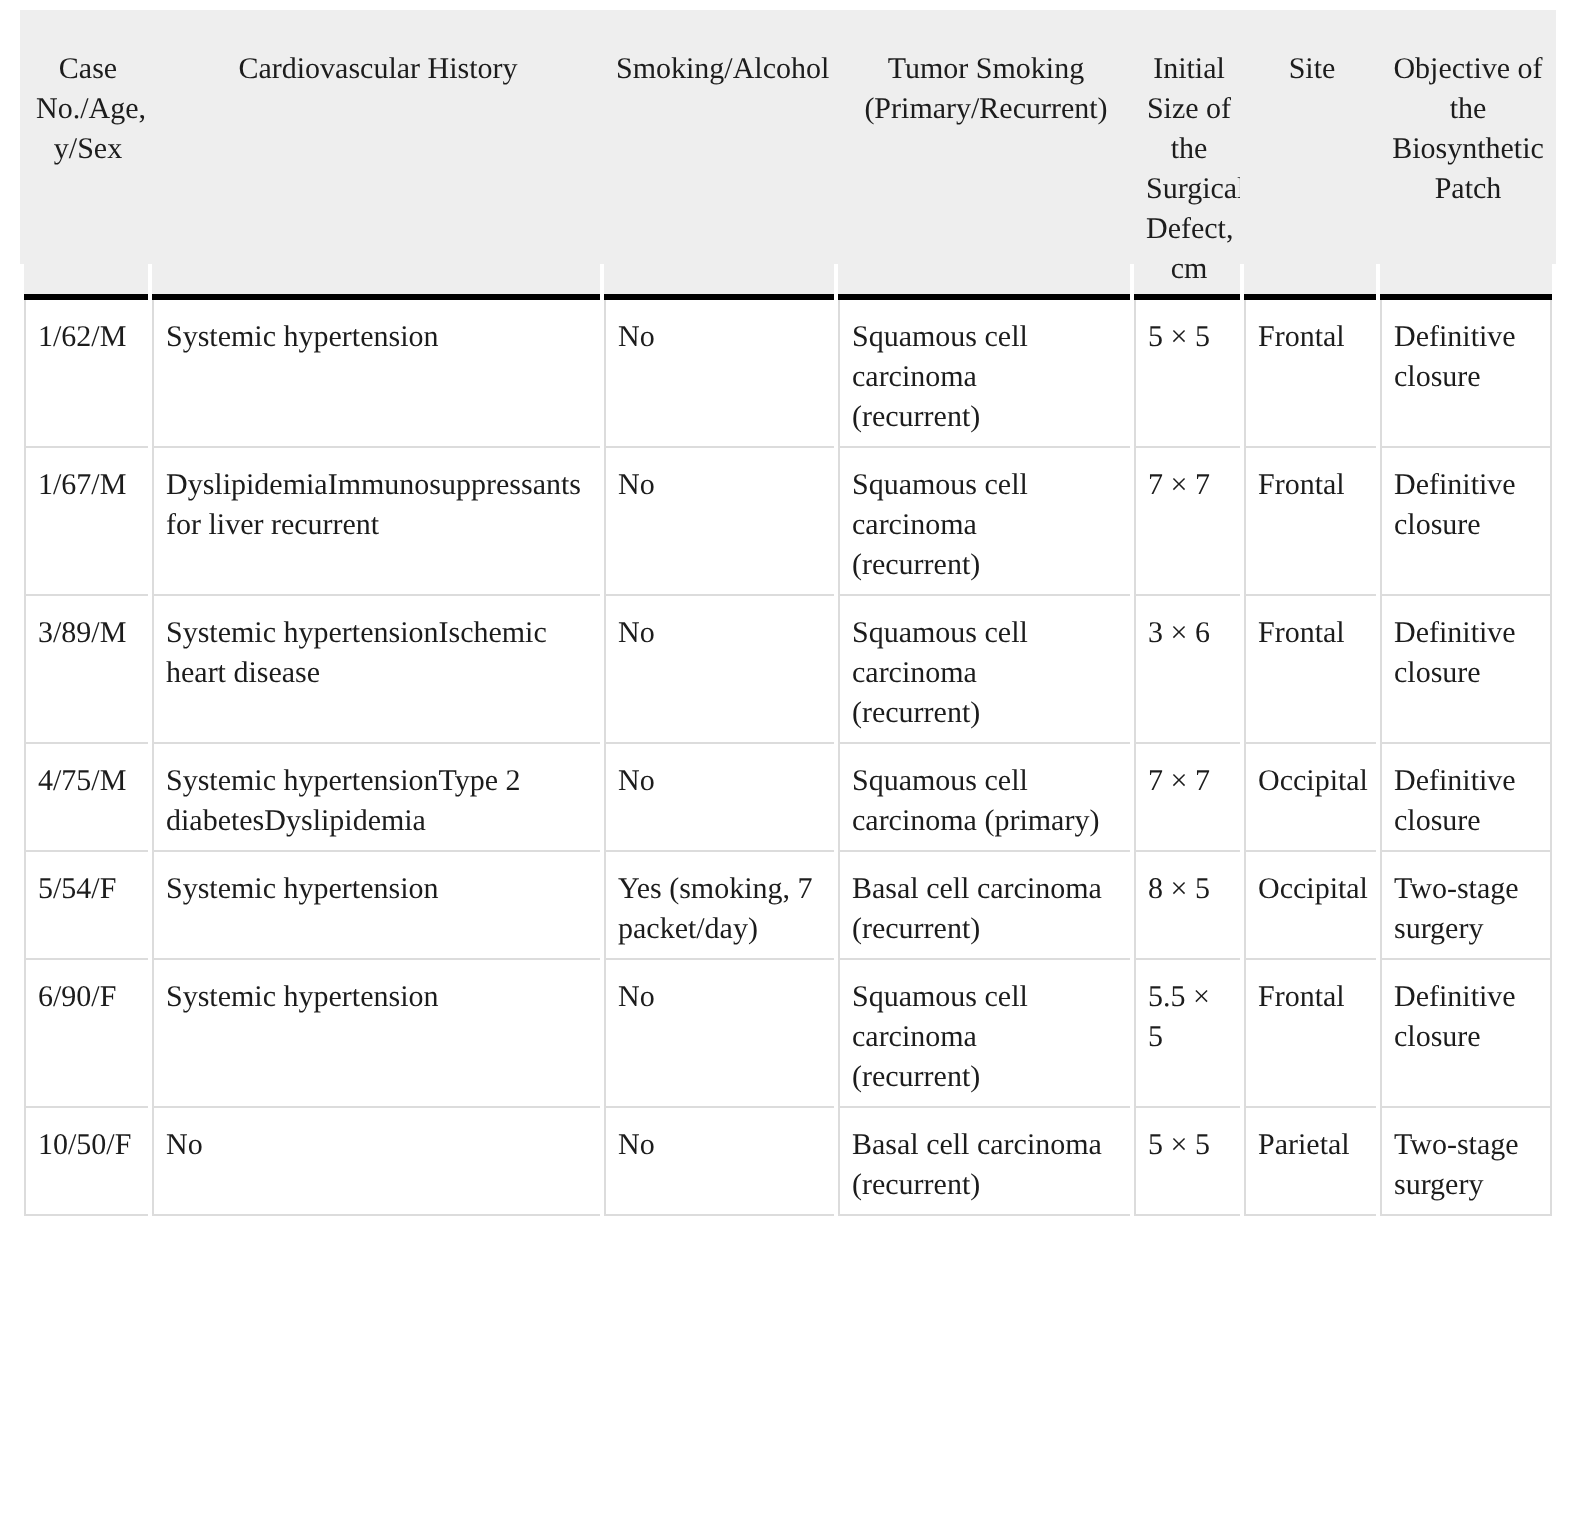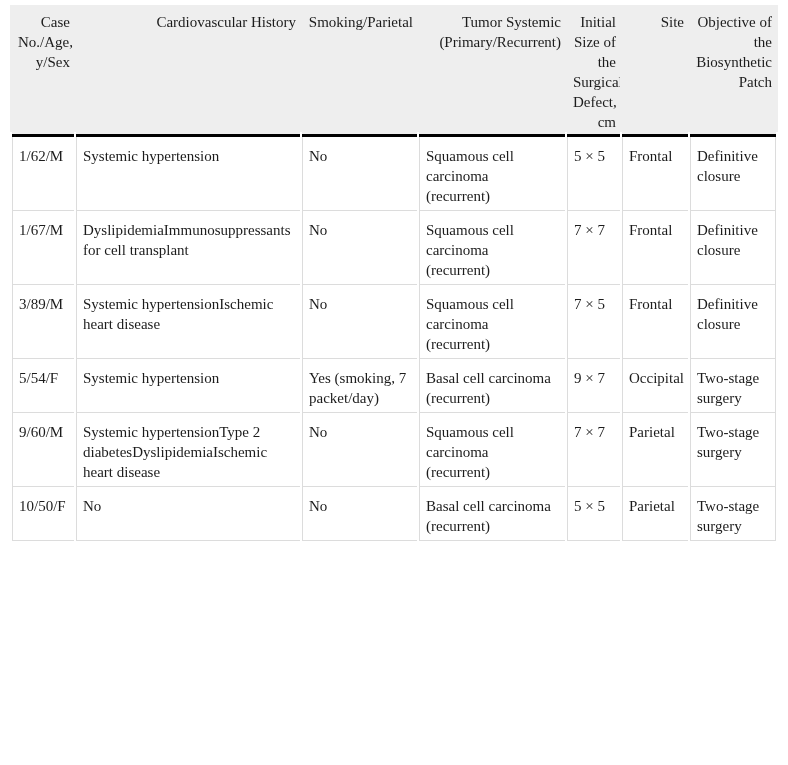--- a/index.html
+++ b/index.html
@@ -29,23 +29,23 @@
   col.c2{width:224px;}
   col.c3{width:115px;}
   col.c4{width:146px;}
   col.c5{width:53px;}
   col.c6{width:66px;}
   col.c7{width:86px;}
   th{
     background:var(--header-bg);
     border-bottom:3px solid var(--rule);
     font-weight:normal;
-    text-align:right;
+    text-align:center;
     vertical-align:top;
-    padding:7px 4px 2px 6px;
+    padding:20px 4px 2px 6px;
     white-space:pre-line;
     overflow:hidden;
     margin-left:11px;
   }
   td{
     vertical-align:top;
     text-align:left;
     padding:9px 4px 4px 6px;
     border-bottom:1px solid var(--grid);
     border-left:1px solid var(--grid);
@@ -69,22 +69,22 @@
       <col class="c5">
         <col class="c6">
         <col class="c7">
     </colgroup>
     <thead>
       <tr>
           <th>Case
 No./Age,
 y/Sex</th>
           <th>Cardiovascular History</th>
-          <th>Smoking/Parietal</th>
-          <th>Tumor Systemic
+          <th>Smoking/Alcohol</th>
+          <th>Tumor Smoking
 (Primary/Recurrent)</th>
           <th>Initial
 Size of
 the
 Surgical
 Defect,
 cm</th>
           <th>Site</th>
           <th>Objective of
 the
@@ -101,68 +101,79 @@
 carcinoma
 (recurrent)</td>
           <td>5 × 5</td>
           <td>Frontal</td>
           <td>Definitive
 closure</td>
         </tr>
         <tr>
           <td>1/67/M</td>
           <td>DyslipidemiaImmunosuppressants
-for cell transplant</td>
+for liver recurrent</td>
           <td>No</td>
           <td>Squamous cell
 carcinoma
 (recurrent)</td>
           <td>7 × 7</td>
           <td>Frontal</td>
           <td>Definitive
 closure</td>
         </tr>
         <tr>
           <td>3/89/M</td>
           <td>Systemic hypertensionIschemic
 heart disease</td>
           <td>No</td>
           <td>Squamous cell
 carcinoma
 (recurrent)</td>
-          <td>7 × 5</td>
+          <td>3 × 6</td>
           <td>Frontal</td>
+          <td>Definitive
+closure</td>
+        </tr>
+        <tr>
+          <td>4/75/M</td>
+          <td>Systemic hypertensionType 2
+diabetesDyslipidemia</td>
+          <td>No</td>
+          <td>Squamous cell
+carcinoma (primary)</td>
+          <td>7 × 7</td>
+          <td>Occipital</td>
           <td>Definitive
 closure</td>
         </tr>
         <tr>
           <td>5/54/F</td>
           <td>Systemic hypertension</td>
           <td>Yes (smoking, 7
 packet/day)</td>
           <td>Basal cell carcinoma
 (recurrent)</td>
-          <td>9 × 7</td>
+          <td>8 × 5</td>
           <td>Occipital</td>
           <td>Two-stage
 surgery</td>
         </tr>
         <tr>
-          <td>9/60/M</td>
-          <td>Systemic hypertensionType 2
-diabetesDyslipidemiaIschemic
-heart disease</td>
+          <td>6/90/F</td>
+          <td>Systemic hypertension</td>
           <td>No</td>
           <td>Squamous cell
 carcinoma
 (recurrent)</td>
-          <td>7 × 7</td>
-          <td>Parietal</td>
-          <td>Two-stage
-surgery</td>
+          <td>5.5 ×
+5</td>
+          <td>Frontal</td>
+          <td>Definitive
+closure</td>
         </tr>
         <tr>
           <td>10/50/F</td>
           <td>No</td>
           <td>No</td>
           <td>Basal cell carcinoma
 (recurrent)</td>
           <td>5 × 5</td>
           <td>Parietal</td>
           <td>Two-stage

